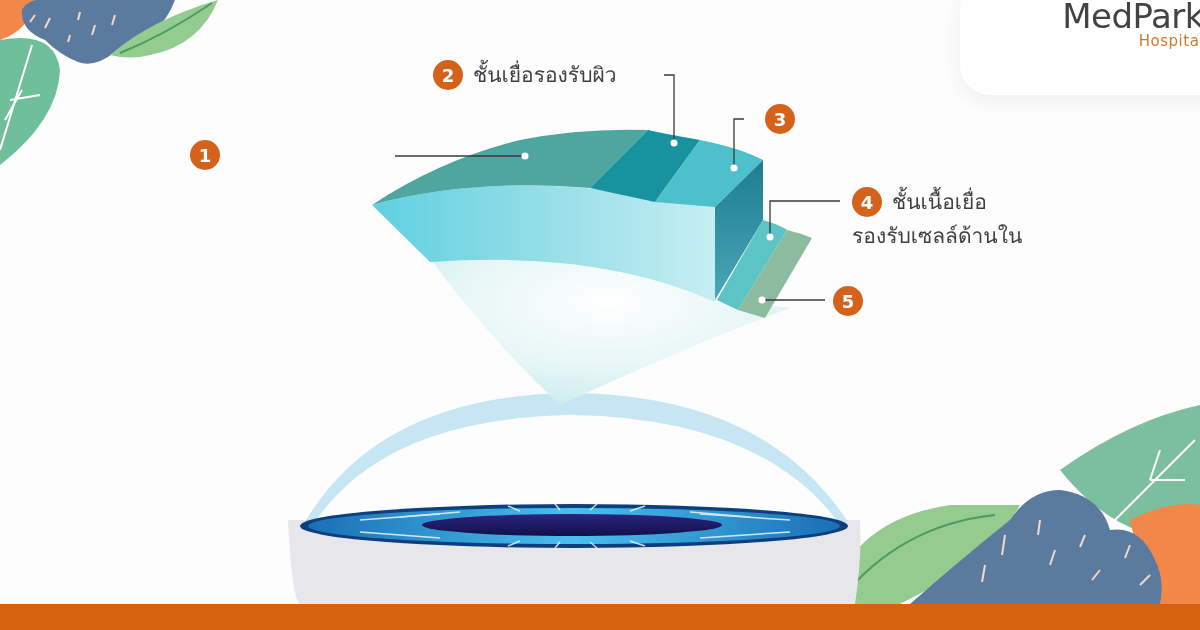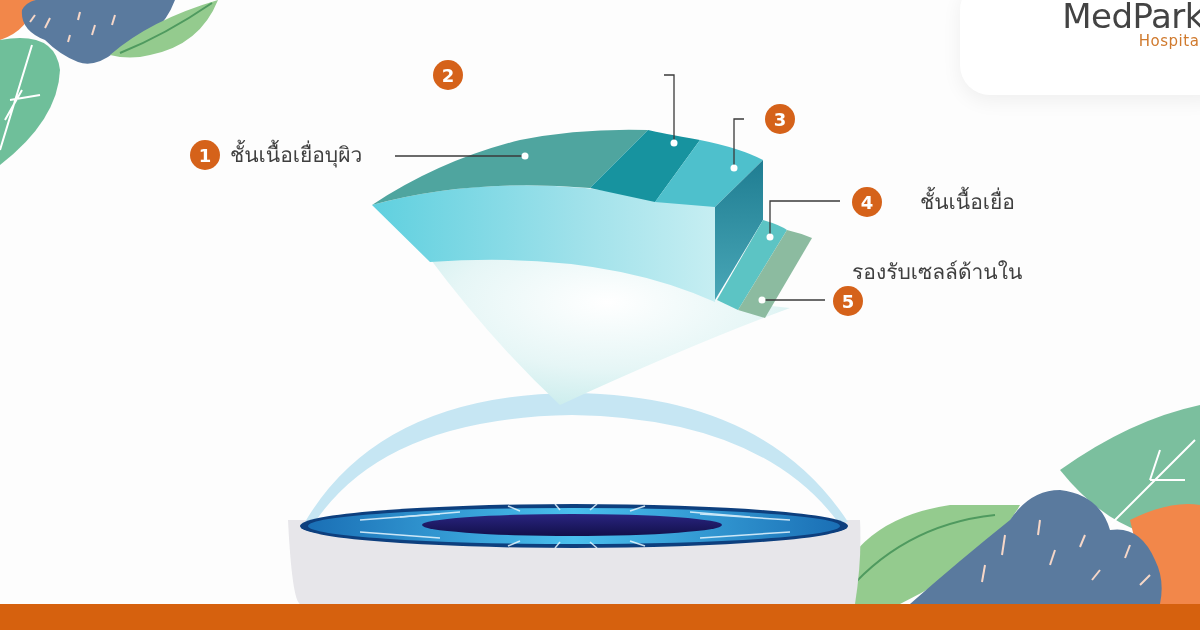--- a/index.html
+++ b/index.html
@@ -147,36 +147,36 @@
 
   <div class="logo-card">
     <div class="logo">
       <div class="logo-main">MedPark</div>
       <div class="logo-sub">Hospital</div>
     </div>
   </div>
 
   <div class="label" style="left:190px; top:140px;">
     <span class="badge">1</span>
-    <span class="label-text">ชั้นเนื้อเยื่อบุผิว</span>
   </div>
 
   <div class="label" style="left:433px; top:60px;">
     <span class="badge">2</span>
+    <span class="label-text">ชั้นเยื่อรองรับผิว</span>
   </div>
 
   <div class="label" style="left:765px; top:104px;">
     <span class="badge">3</span>
   </div>
 
   <div class="label label-multi" style="left:852px; top:185px; align-items:flex-start;">
     <span class="badge" style="margin-top:2px;">4</span>
     <span class="label-text">
-      <span style="display:block;margin-left:28px;">ชั้นเนื้อเยื่อ</span>
-      <span style="display:block; margin-left:-40px;margin-top:36px;">รองรับเซลล์ด้านใน</span>
+      <span style="display:block;">ชั้นเนื้อเยื่อ</span>
+      <span style="display:block; margin-left:-40px;">รองรับเซลล์ด้านใน</span>
     </span>
   </div>
 
   <div class="label" style="left:833px; top:286px;">
     <span class="badge">5</span>
   </div>
 
   <div class="bottom-bar"></div>
 </div>
 

